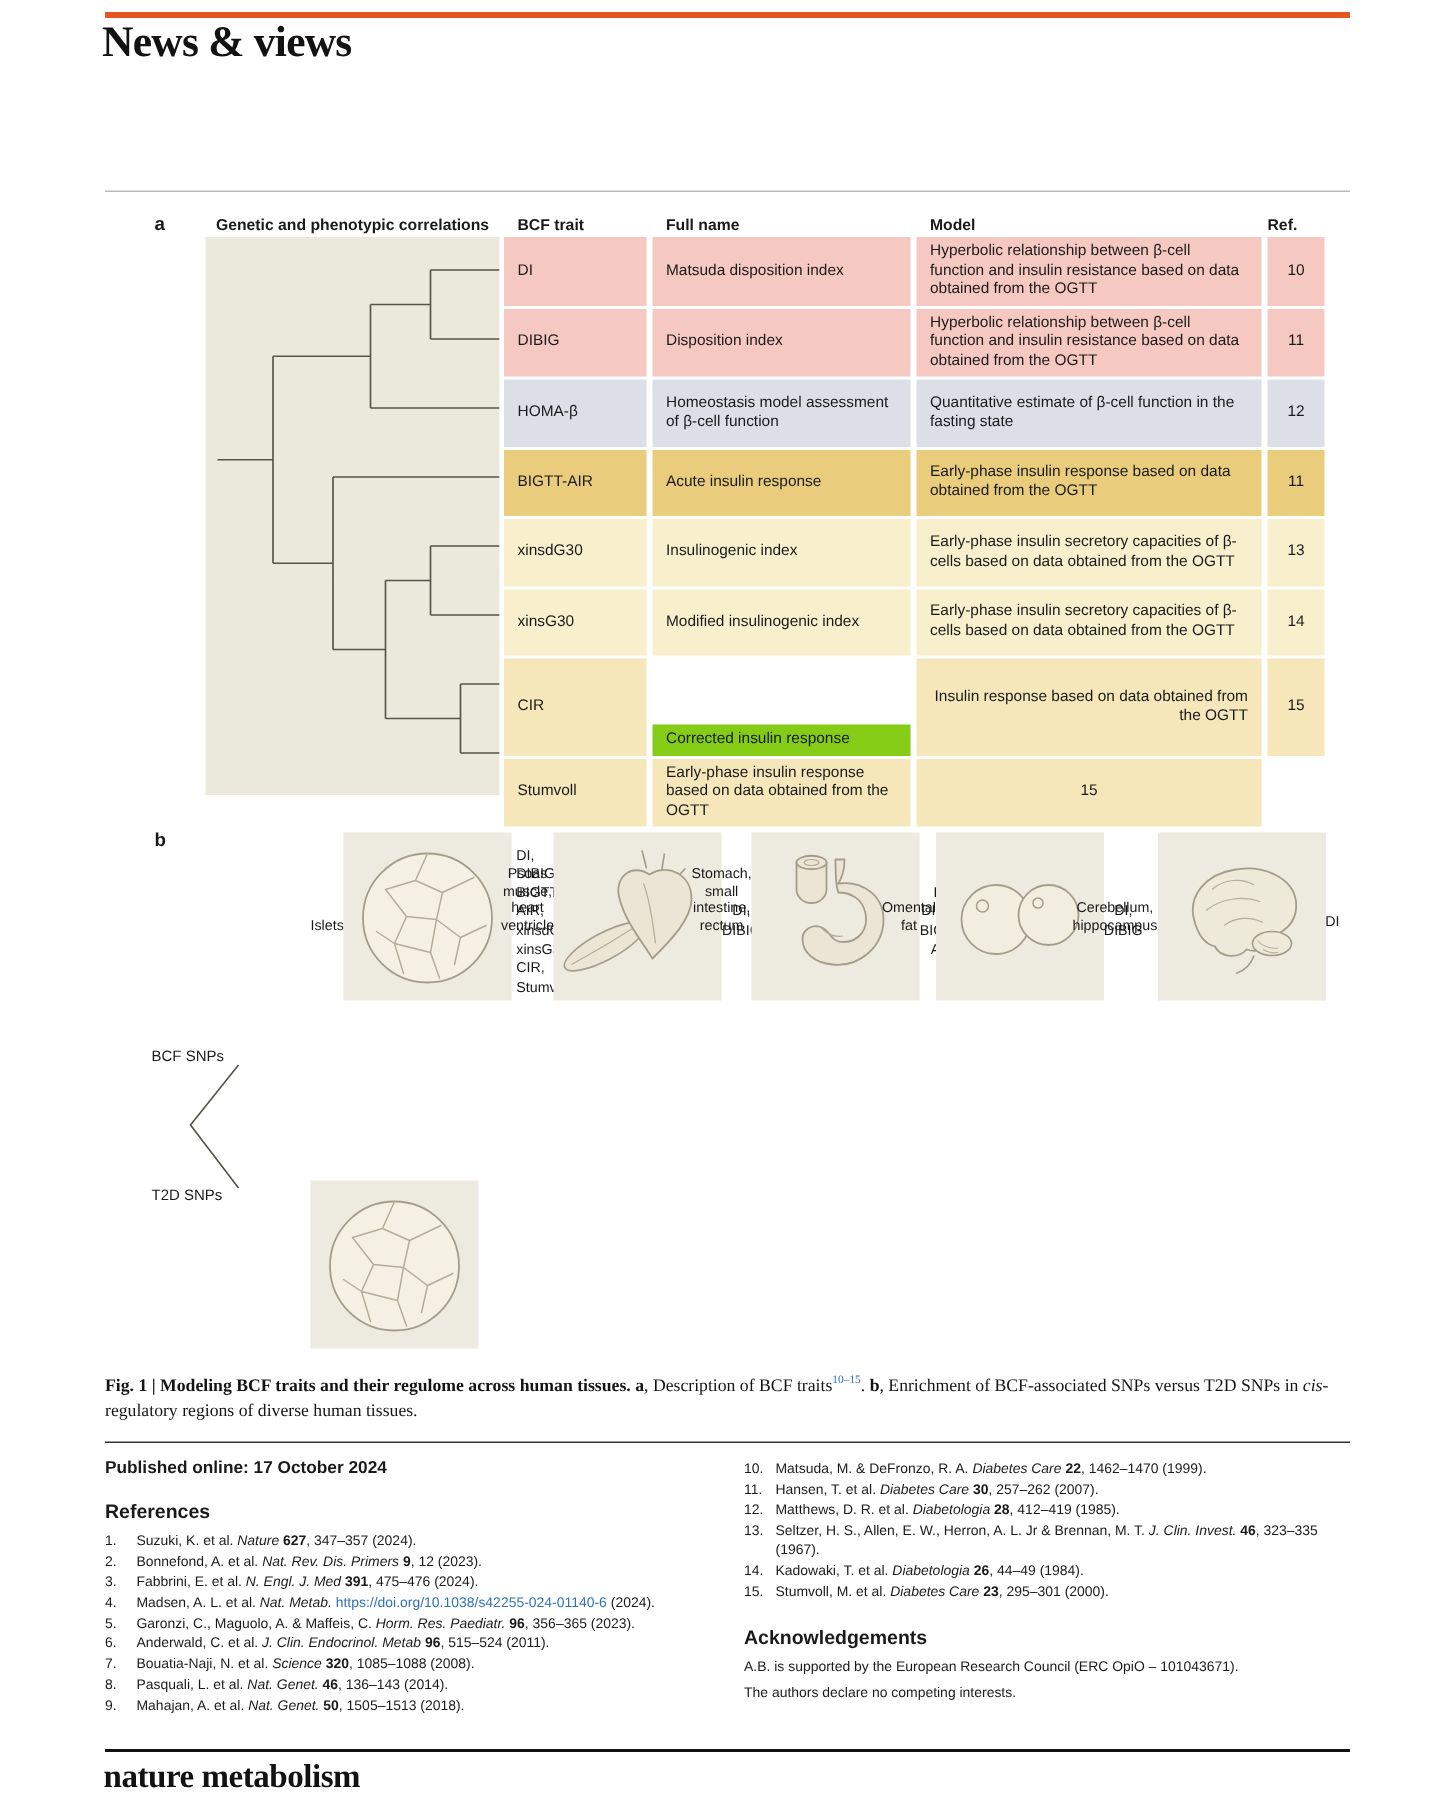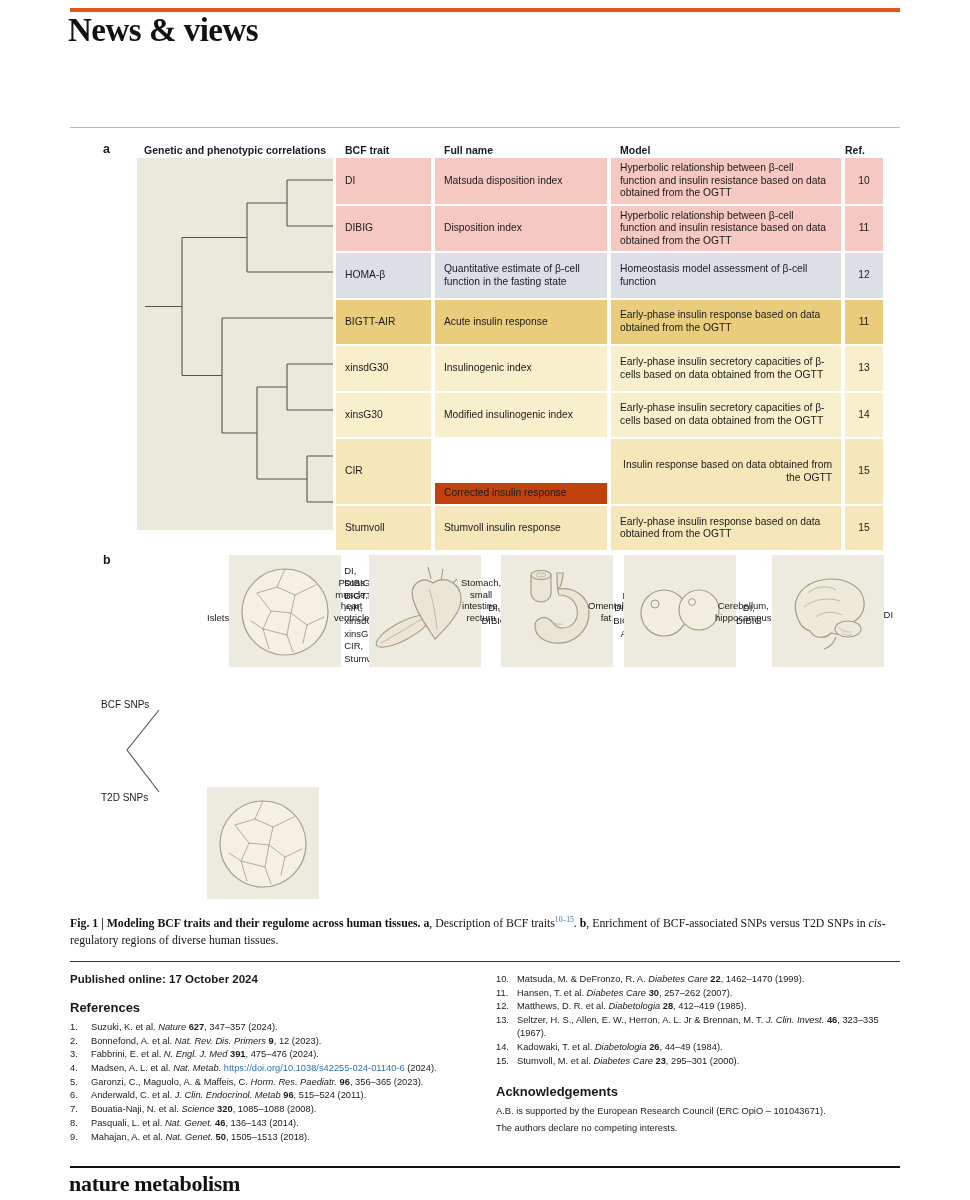--- a/index.html
+++ b/index.html
@@ -1,21 +1,21 @@
 <!DOCTYPE html>
 <html><head>
 <meta charset="utf-8">
 <style>
   html,body{margin:0;padding:0;background:#fff;}
   .page{position:relative;width:970px;height:1200px;background:#fff;overflow:hidden;
         font-family:"Liberation Sans",sans-serif;color:#1a1a1a;outline:1px solid #d6d6d6;}
 
   .top-bar{position:absolute;left:70px;top:8px;width:830px;height:4px;background:#e4561d;}
   .masthead{position:absolute;left:68px;top:12px;margin:0;font-family:"Liberation Serif",serif;
-            font-weight:700;font-size:33px;letter-spacing:-0.5px;color:#121212;}
+            font-weight:700;font-size:29px;letter-spacing:-0.5px;color:#121212;}
   .fig-rule{position:absolute;left:70px;top:127px;width:830px;height:1px;background:#b9b9b9;}
 
   
   .panel-a{position:absolute;left:70px;top:139px;width:830px;height:396px;}
   .pa-label,.pb-label{position:absolute;font-weight:700;font-size:12.5px;}
   .pa-label{left:33px;top:3px;}
   .dendro-title{position:absolute;left:60px;top:5px;width:210px;text-align:center;
                 font-weight:700;font-size:10.5px;white-space:nowrap;}
   .col-headers{position:absolute;left:266px;top:5px;width:547px;display:grid;
                grid-template-columns:95px 172px 230px 38px;column-gap:4px;
@@ -109,22 +109,22 @@
           <div class="cell ref" style="background: rgb(245, 200, 193);">10</div>
         </div>
         <div class="t-row">
           <div class="cell trait" style="background: rgb(245, 200, 193);">DIBIG</div>
           <div class="cell full" style="background: rgb(245, 200, 193);">Disposition index</div>
           <div class="cell model" style="background: rgb(245, 200, 193);">Hyperbolic relationship between β-cell function and insulin resistance based on data obtained from the OGTT</div>
           <div class="cell ref" style="background: rgb(245, 200, 193);">11</div>
         </div>
         <div class="t-row">
           <div class="cell trait" style="background: rgb(220, 223, 230);">HOMA-β</div>
+          <div class="cell full" style="background: rgb(220, 223, 230);">Homeostasis model assessment of β-cell function</div>
           <div class="cell model" style="background: rgb(220, 223, 230);">Quantitative estimate of β-cell function in the fasting state</div>
-          <div class="cell full" style="background: rgb(220, 223, 230);">Homeostasis model assessment of β-cell function</div>
           <div class="cell ref" style="background: rgb(220, 223, 230);">12</div>
         </div>
         <div class="t-row">
           <div class="cell trait" style="background: rgb(233, 205, 125);">BIGTT-AIR</div>
           <div class="cell full" style="background: rgb(233, 205, 125);">Acute insulin response</div>
           <div class="cell model" style="background: rgb(233, 205, 125);">Early-phase insulin response based on data obtained from the OGTT</div>
           <div class="cell ref" style="background: rgb(233, 205, 125);">11</div>
         </div>
         <div class="t-row">
           <div class="cell trait" style="background: rgb(248, 239, 205);">xinsdG30</div>
@@ -133,27 +133,26 @@
           <div class="cell ref" style="background: rgb(248, 239, 205);">13</div>
         </div>
         <div class="t-row">
           <div class="cell trait" style="background: rgb(248, 239, 205);">xinsG30</div>
           <div class="cell full" style="background: rgb(248, 239, 205);">Modified insulinogenic index</div>
           <div class="cell model" style="background: rgb(248, 239, 205);">Early-phase insulin secretory capacities of β-cells based on data obtained from the OGTT</div>
           <div class="cell ref" style="background: rgb(248, 239, 205);">14</div>
         </div>
         <div class="t-row">
           <div class="cell trait" style="background: rgb(245, 231, 186);">CIR</div>
-          <div class="cell full" style="background: #c2410c; margin-top: 44px;">Corrected insulin response</div>
+          <div class="cell full" style="background: #84cc16; margin-top: 44px;">Corrected insulin response</div>
           <div class="cell model" style="background: rgb(245, 231, 186); text-align: right;">Insulin response based on data obtained from the OGTT</div>
           <div class="cell ref" style="background: rgb(245, 231, 186);">15</div>
         </div>
         <div class="t-row">
           <div class="cell trait" style="background: rgb(245, 231, 186);">Stumvoll</div>
-          <div class="cell full" style="background: rgb(245, 231, 186);">Stumvoll insulin response</div>
           <div class="cell model" style="background: rgb(245, 231, 186);">Early-phase insulin response based on data obtained from the OGTT</div>
           <div class="cell ref" style="background: rgb(245, 231, 186);">15</div>
         </div>
       </div>
   </section>
 
   <section class="panel-b">
     <span class="pb-label">b</span>
     <div class="tissue-cols" id="tissue-cols">
         <div class="tissue-col">

